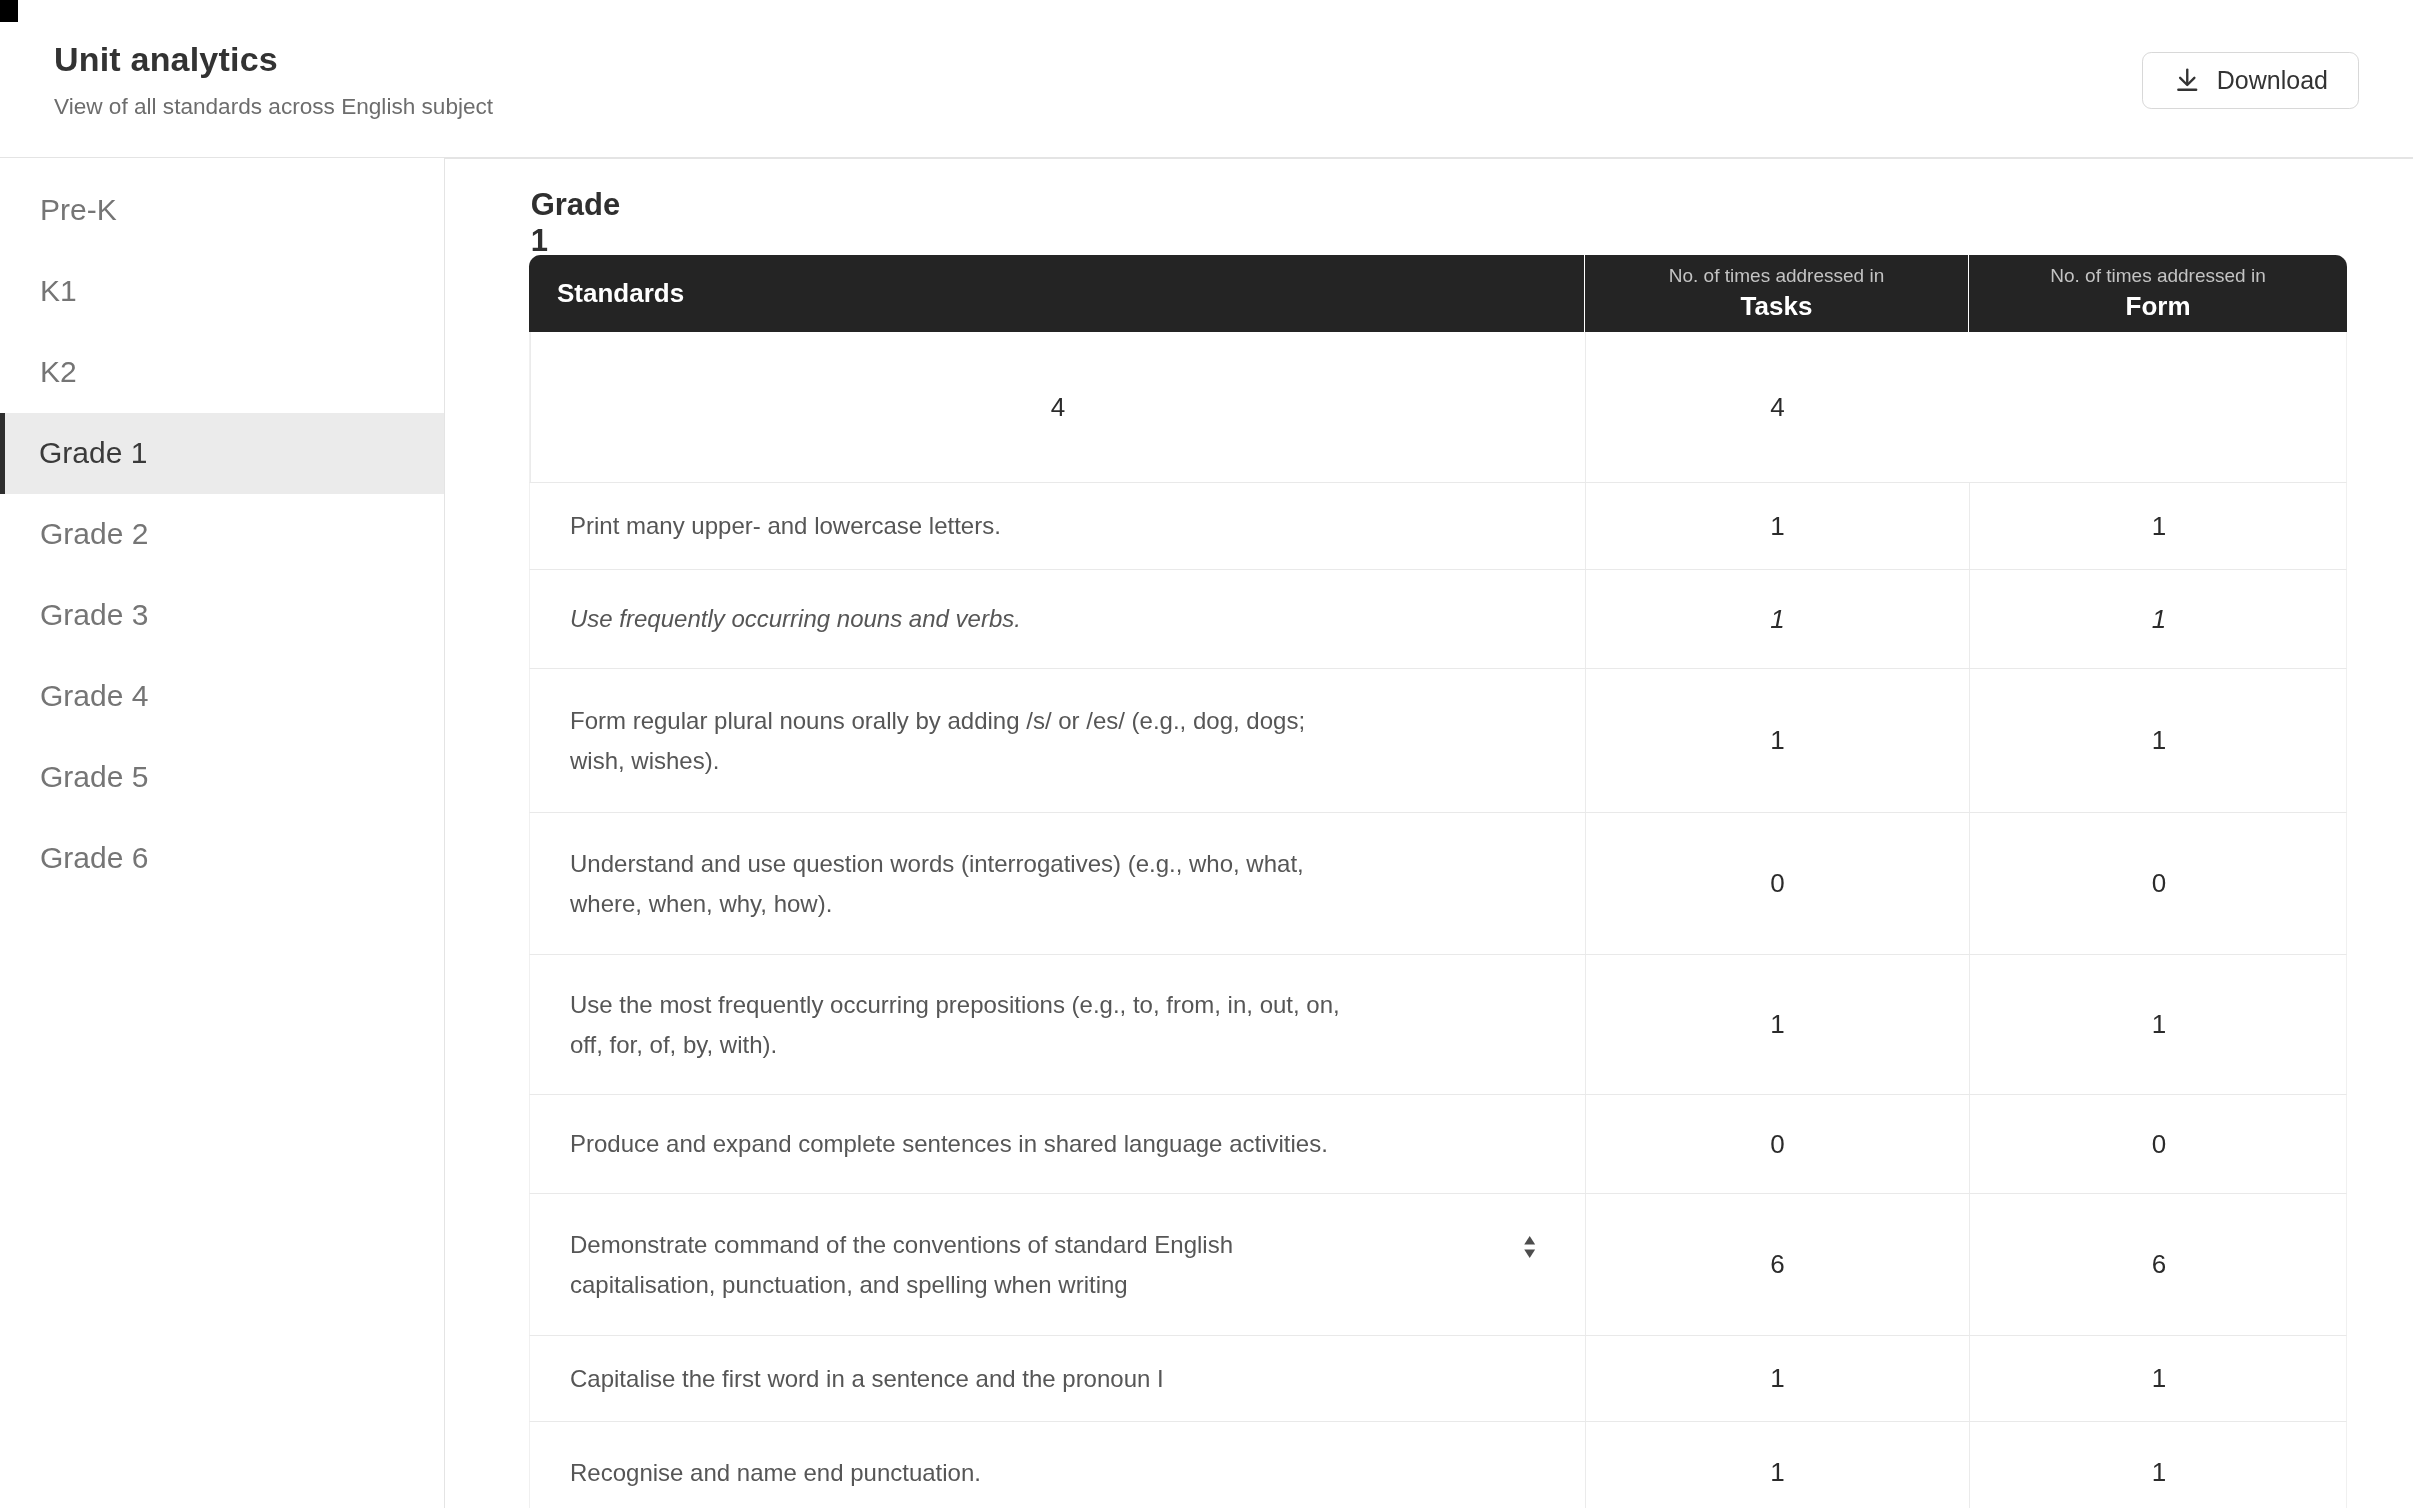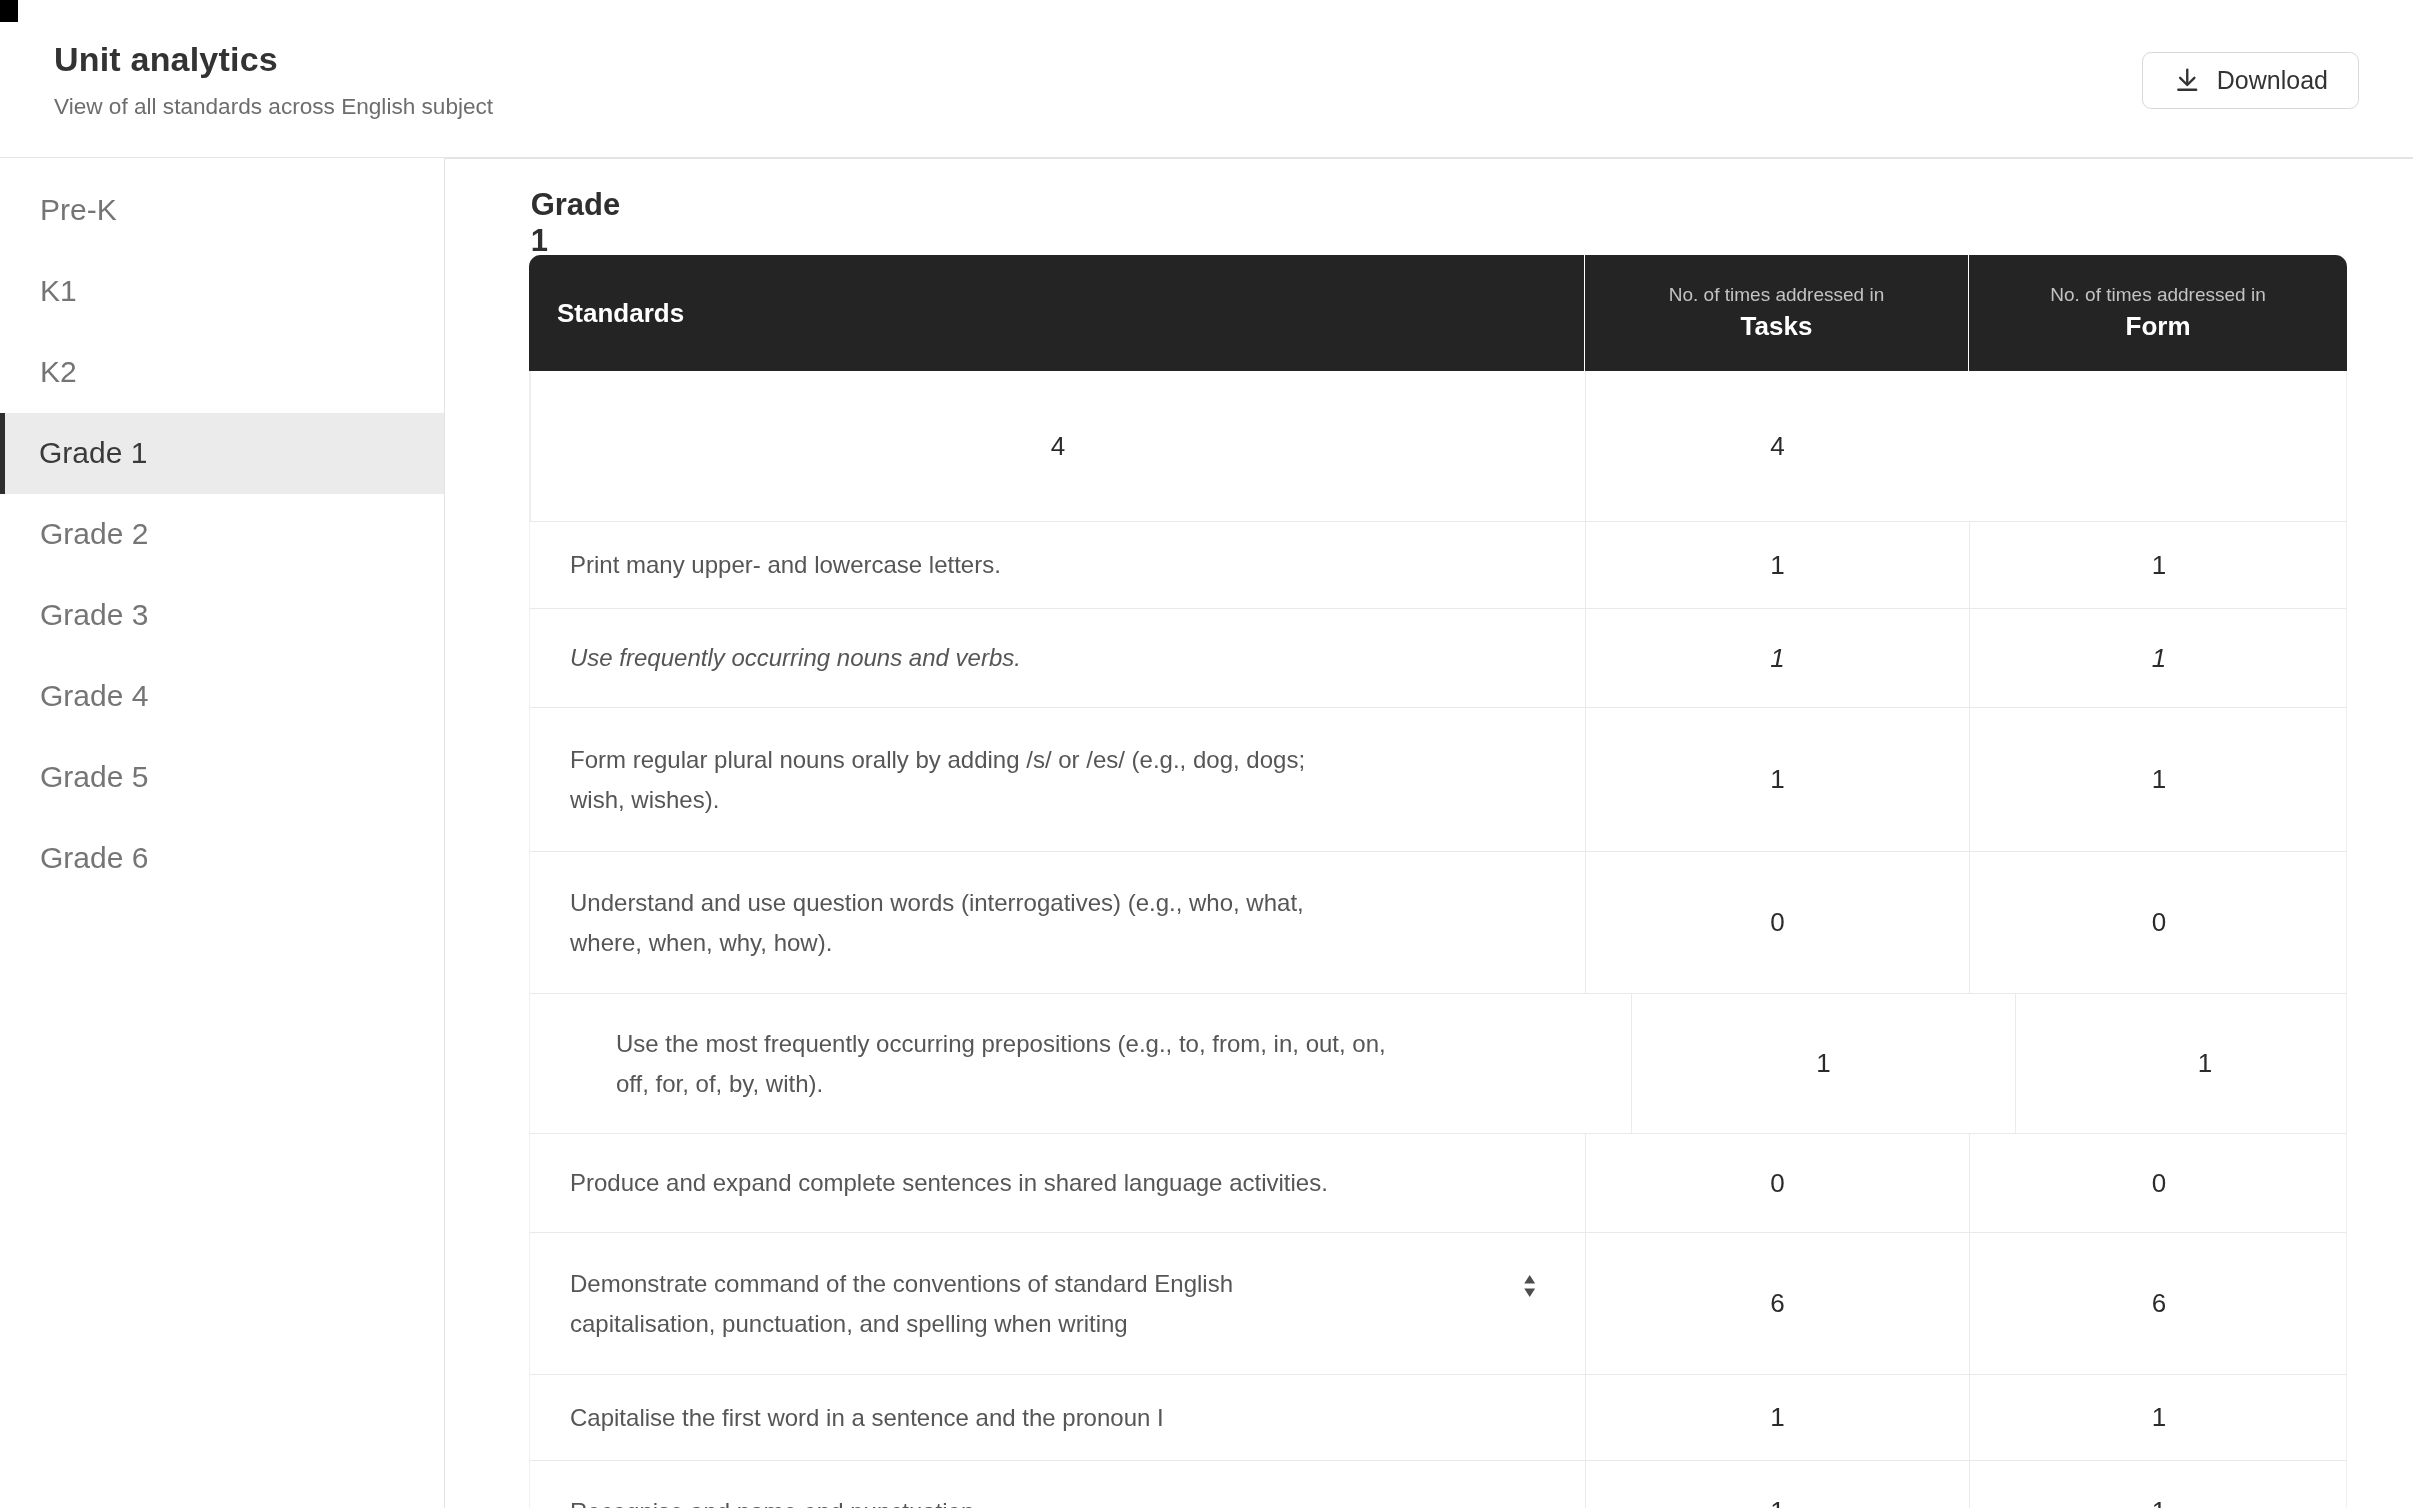--- a/index.html
+++ b/index.html
@@ -72,21 +72,21 @@
   }
   
   .main { position:absolute; left:529px; top:158px; }
   .section-title {
     position:absolute; left:1.7px; top:28.5px;
     font-size:31px; font-weight:bold; color:#2f2f2f;
   }
   .table { position:absolute; left:0; top:97px; width:1818px; }
   .t-header {
     display:grid; grid-template-columns:1055px 384px 379px;
-    height:116px;
+    height:77px;
     background:var(--table-header-bg);
     border-radius:11.7px 11.7px 0 0;
     color:#fff;
   }
   .th-standards {
     display:flex; align-items:center;
     padding-left:28px;
     font-size:26px; font-weight:bold;
   }
   .th-col {
@@ -102,21 +102,21 @@
     border-bottom:1.7px solid var(--row-border);
     border-left:1.7px solid #f0f0f0;
     border-right:1.7px solid #f0f0f0;
     background:#fff;
   }
   .t-row:nth-child(1){ height:151px; }
   .t-row:nth-child(2){ height:87px; }
   .t-row:nth-child(3){ height:99px;font-style:italic; }
   .t-row:nth-child(4){ height:144px; }
   .t-row:nth-child(5){ height:142px; }
-  .t-row:nth-child(6){ height:140px;padding-left:46px; }
+  .t-row:nth-child(6){ height:140px; }
   .t-row:nth-child(7){ height:99px; }
   .t-row:nth-child(8){ height:142px; }
   .t-row:nth-child(9){ height:86px; }
   .t-row:nth-child(10){ height:102px; }
   .standard-cell {
     position:relative;
     display:flex; align-items:center;
     padding:0 126px 0 40px;
     font-size:24px; line-height:40px; color:var(--row-text);
   }

